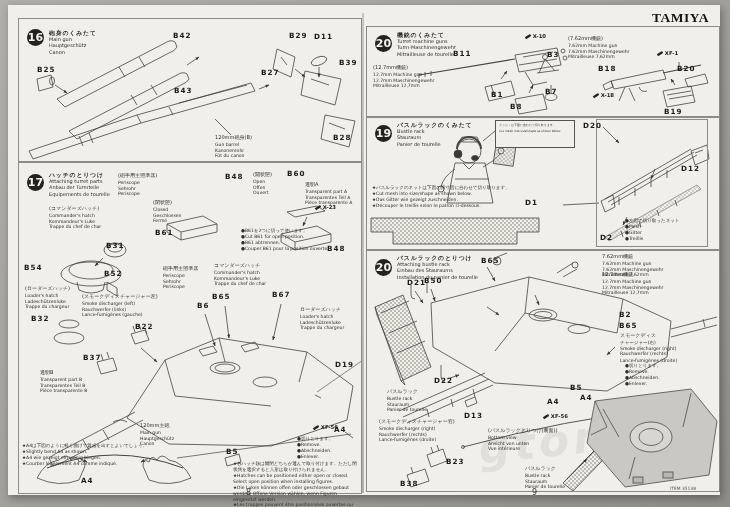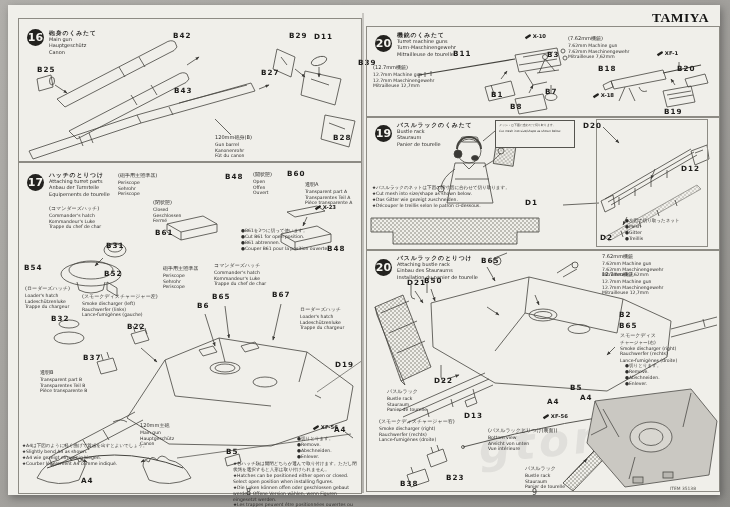--- a/index.html
+++ b/index.html
@@ -80,21 +80,21 @@
           <div>砲身のくみたて</div>
           <div>Main gun</div>
           <div>Hauptgeschütz</div>
           <div>Canon</div>
         </div>
    <span class="pl" style="left:18px;top:46px">B25</span>
    <span class="pl" style="left:154px;top:12px">B42</span>
    <span class="pl" style="left:155px;top:67px">B43</span>
    <span class="pl" style="left:270px;top:12px">B29</span>
    <span class="pl" style="left:295px;top:13px">D11</span>
-   <span class="pl" style="left:339px;top:39px">B39</span>
+   <span class="pl" style="left:320px;top:39px">B39</span>
    <span class="pl" style="left:242px;top:49px">B27</span>
    <span class="pl" style="left:314px;top:114px">B28</span>
    <div class="ml" style="left:196px;top:116px">
           <div>120mm砲身(B)</div>
           <div>Gun barrel</div>
           <div>Kanonenrohr</div>
           <div>Fût du canon</div>
         </div>
   </div>
 
@@ -207,28 +207,28 @@
           <div>Periscope</div>
           <div>Sehrohr</div>
           <div>Periscope</div>
         </div>
    <div class="ml" style="left:6px;top:124px">
           <div>(ローダーズハッチ)</div>
           <div>Loader's hatch</div>
           <div>Ladeschützenluke</div>
           <div>Trappe du chargeur</div>
         </div>
-   <span class="pl" style="left:32px;top:152px">B32</span>
+   <span class="pl" style="left:12px;top:152px">B32</span>
    <div class="ml" style="left:63px;top:132px">
           <div>(スモークディスチャージャー左)</div>
           <div>Smoke discharger (left)</div>
           <div>Rauchwerfer (links)</div>
           <div>Lance-fumigènes (gauche)</div>
         </div>
-   <span class="pl" style="left:108px;top:160px">B22</span>
+   <span class="pl" style="left:116px;top:160px">B22</span>
    <span class="pl" style="left:64px;top:191px">B37</span>
    <div class="ml" style="left:21px;top:208px">
           <div>透明B</div>
           <div>Transparent part B</div>
           <div>Transparentes Teil B</div>
           <div>Pièce transparente B</div>
         </div>
    <span class="pl" style="left:178px;top:139px">B6</span>
    <span class="pl" style="left:193px;top:130px">B65</span>
    <span class="pl" style="left:253px;top:128px">B67</span>
@@ -500,21 +500,21 @@
           <div>Bustle rack</div>
           <div>Stauraum</div>
           <div>Panier de tourelle</div>
         </div>
    <div class="ml" style="left:12px;top:168px">
           <div>(スモークディスチャージャー右)</div>
           <div>Smoke discharger (right)</div>
           <div>Rauchwerfer (rechts)</div>
           <div>Lance-fumigènes (droite)</div>
         </div>
-   <span class="pl" style="left:79px;top:222px">B23</span>
+   <span class="pl" style="left:79px;top:206px">B23</span>
    <span class="pl" style="left:33px;top:228px">B38</span>
    <span class="pl" style="left:97px;top:160px">D13</span>
    <div class="ml" style="left:121px;top:177px">
           <div>(バスルラックとりつけ(裏面))</div>
           <div>Bottom view</div>
           <div>Ansicht von unten</div>
           <div>Vue intérieure</div>
         </div>
    <div class="ml" style="left:158px;top:215px">
           <div>バスルラック</div>

